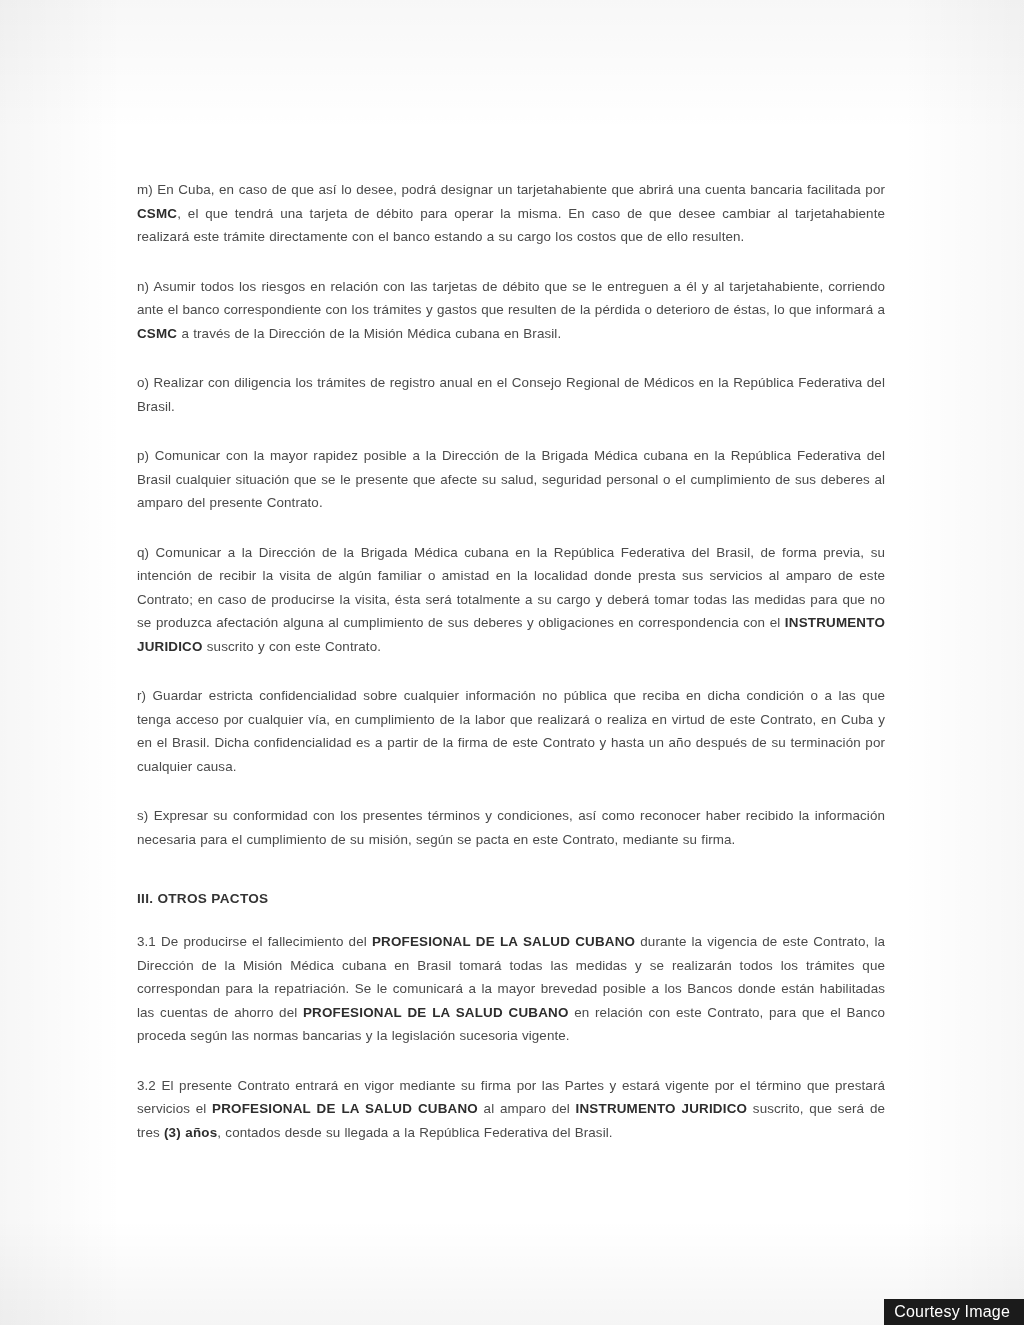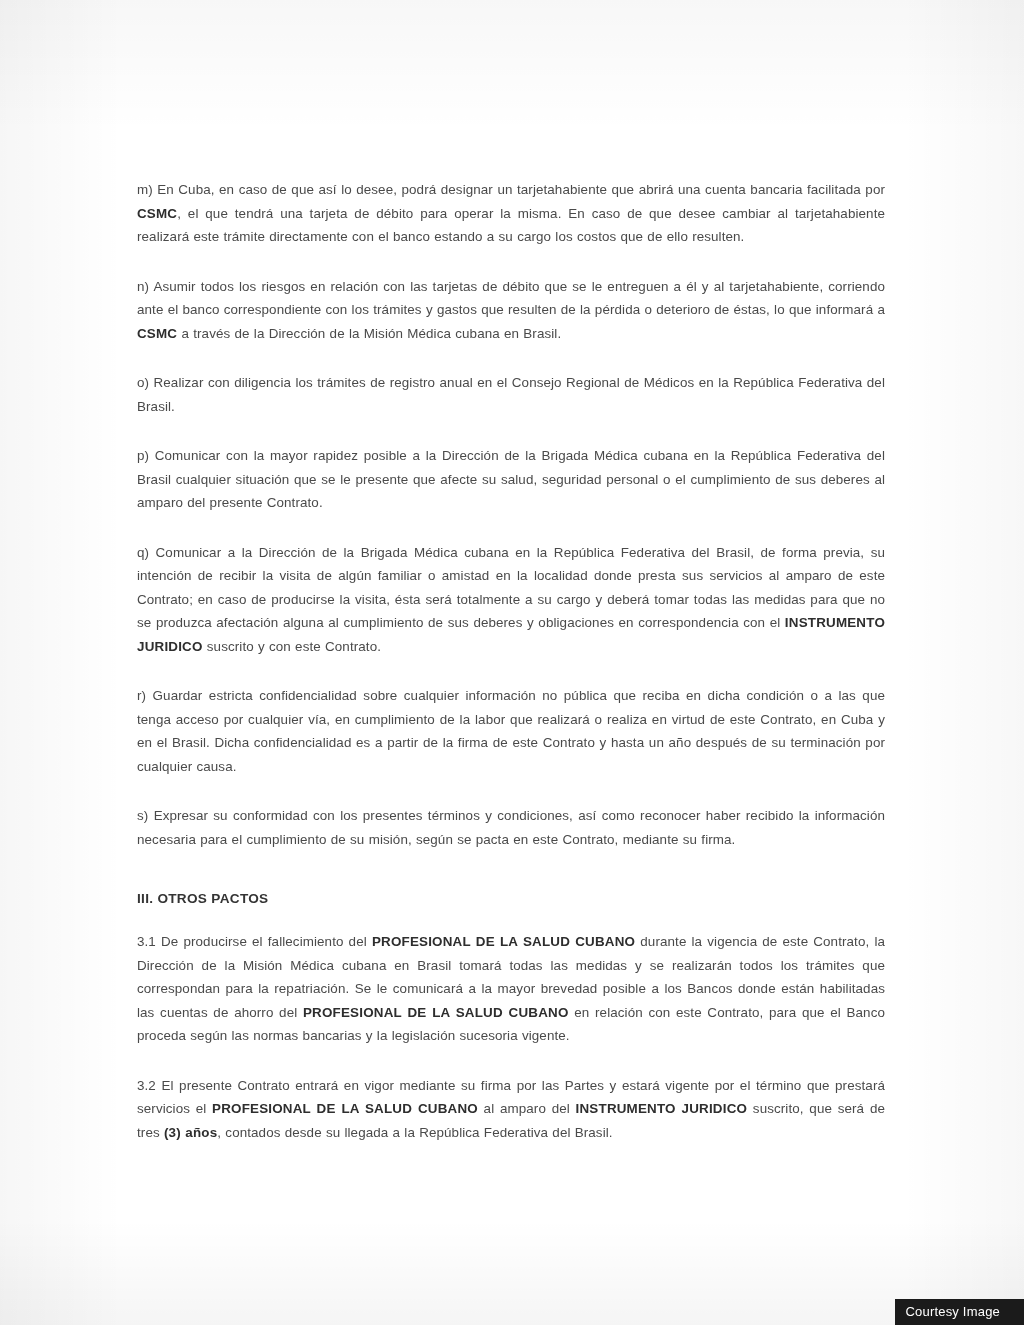--- a/index.html
+++ b/index.html
@@ -59,23 +59,23 @@
     letter-spacing: 0.3px;
     filter: blur(0.22px);
   }
   .spacer-lg { height: 14px; }
   .courtesy {
     position: absolute;
     right: 0px;
     bottom: 0px;
     background: #1b1b1b;
     color: #ffffff;
-    font-size: 13px;
+    font-size: 16px;
     line-height: 11px;
-    padding: 7px 24px 8px 10px;
+    padding: 7px 14px 8px 10px;
     letter-spacing: 0.2px;
     font-family: "Liberation Sans", sans-serif;
   }
 </style>
 </head>
 <body>
 
 <div class="page">
 
   <div class="doc-body">

